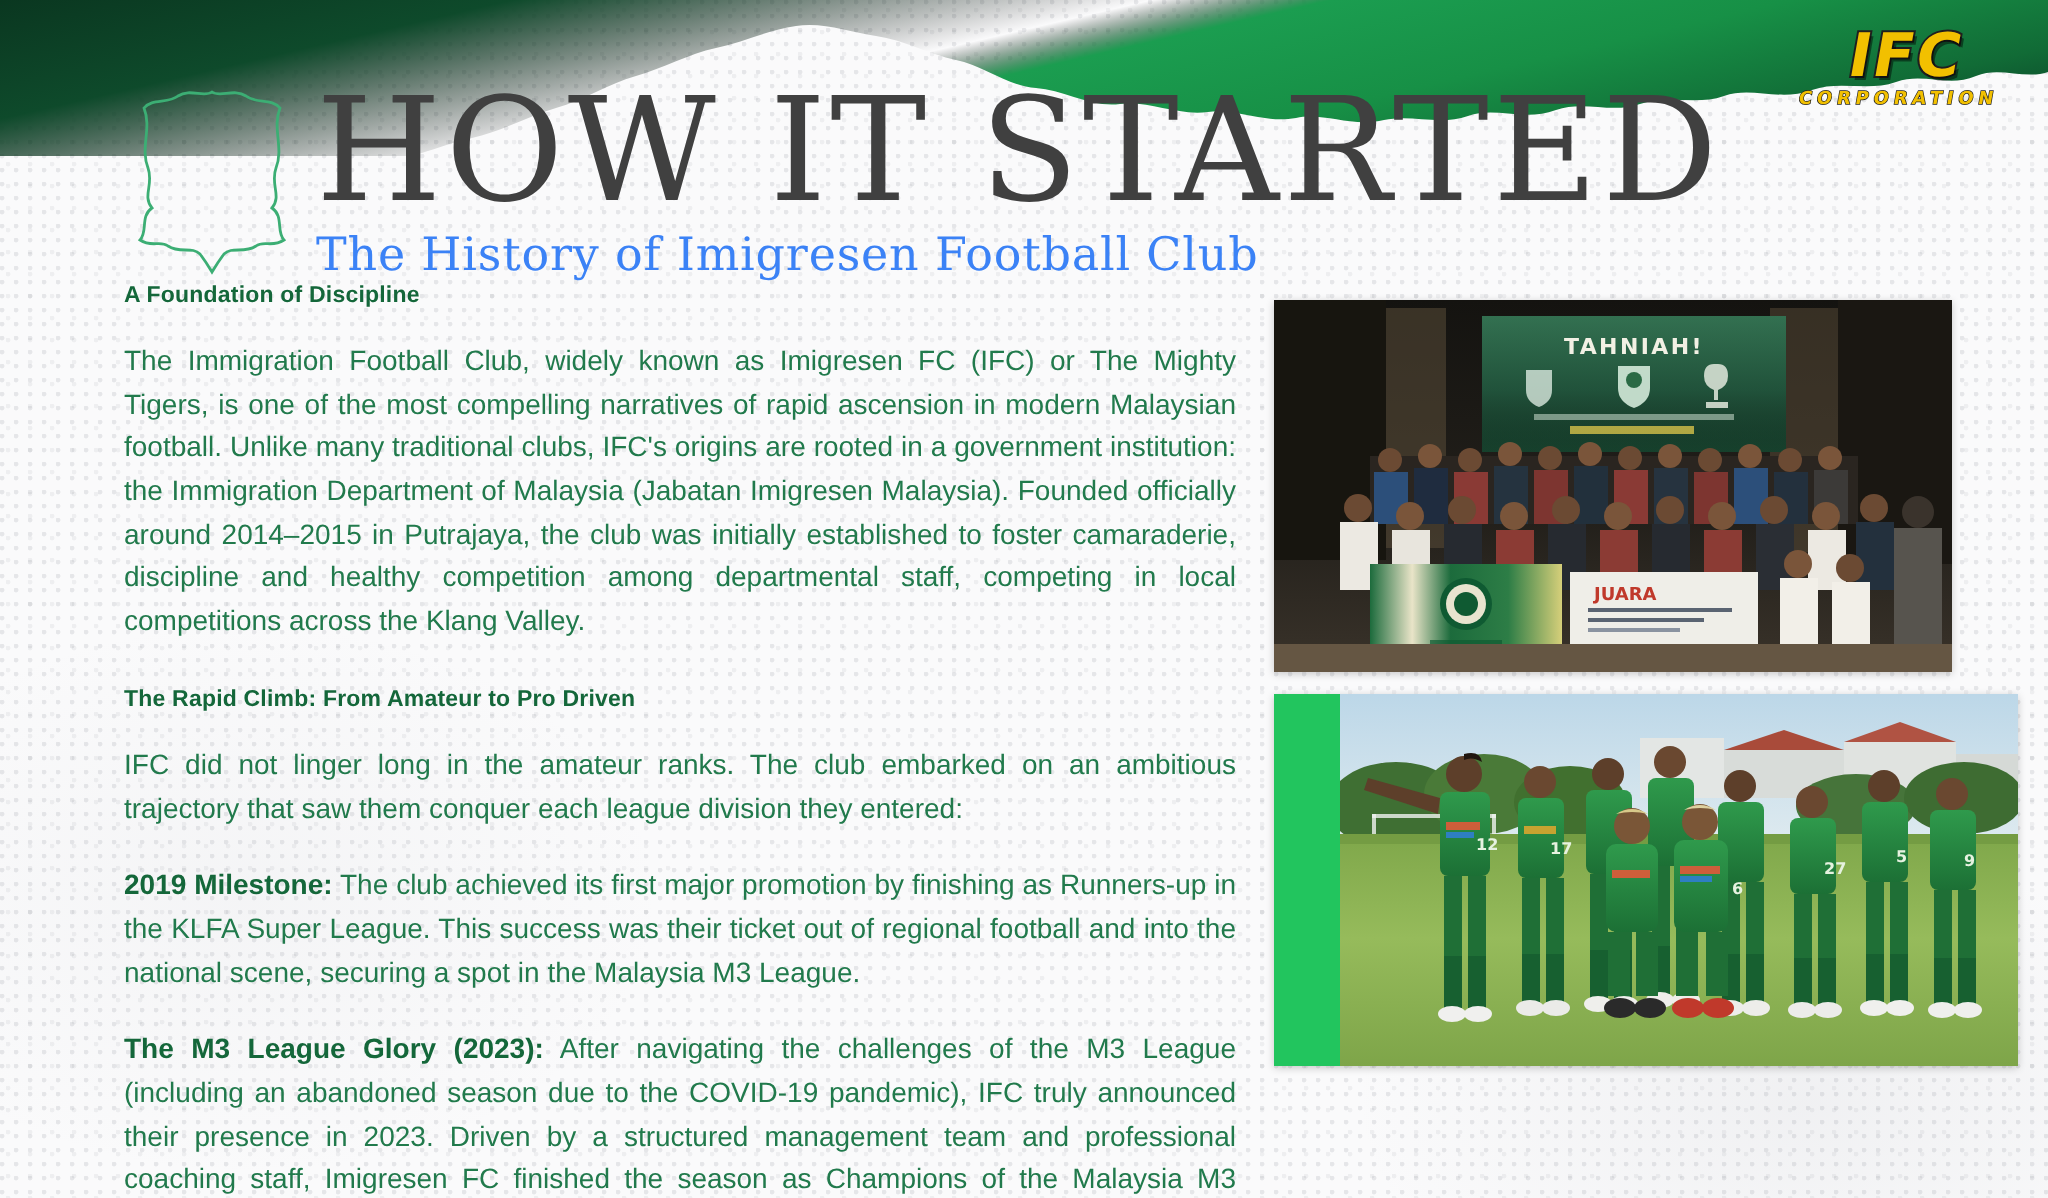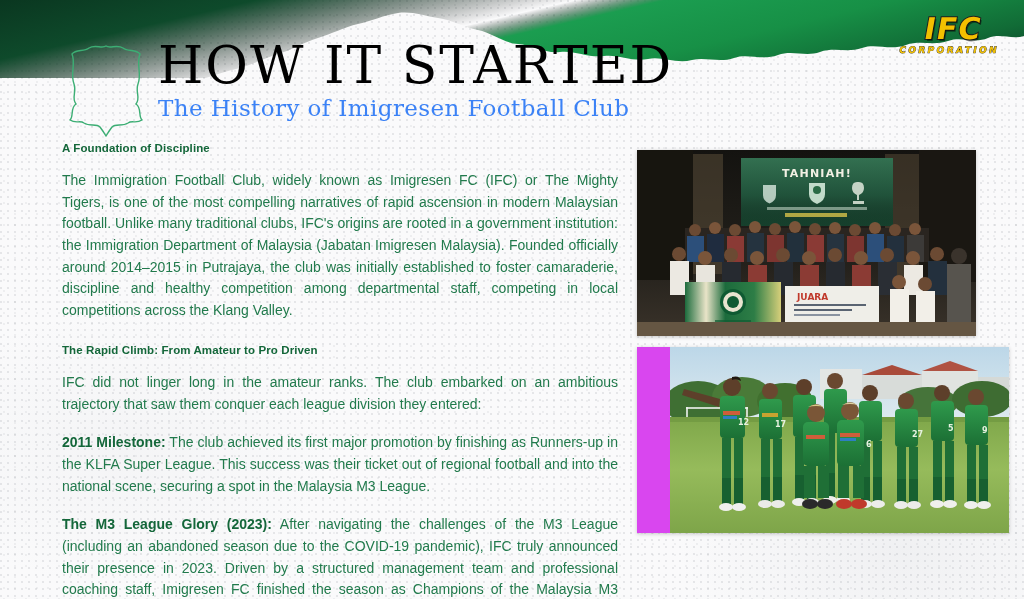--- a/index.html
+++ b/index.html
@@ -98,24 +98,24 @@
     height: 100px;
     flex: 0 0 auto;
     margin-right: 8px;
     margin-top: 4px;
   }
   .titles {
     margin-top: 4px;
   }
   .title-main {
     font-family: "DejaVu Serif", "Liberation Serif", serif;
-    font-size: 52px;
+    font-size: 72px;
     line-height: 0.98;
     font-weight: normal;
-    color: #000000;
+    color: #404040;
     letter-spacing: 2px;
     white-space: nowrap;
   }
   .title-sub {
     font-family: "DejaVu Serif", "Liberation Serif", serif;
     font-size: 23px;
     line-height: 1.15;
     color: #3b82f6;
     letter-spacing: 0.4px;
     margin-top: 4px;
@@ -156,21 +156,21 @@
     position: absolute;
     top: 150px;
     left: 637px;
     width: 339px;
     z-index: 4;
   }
   .photo {
     width: 339px;
     position: relative;
     overflow: hidden;
-    background: #d946ef;
+    background: #22c55e;
     box-shadow: 0 1px 4px rgba(0,0,0,0.20);
   }
   .photo-top { height: 186px; margin-bottom: 11px; }
   .photo-bottom { height: 186px; padding-left: 33px; }
   .photo svg { display: block; width: 100%; height: 100%; }
 </style>
 </head>
 <body>
 
 <div id="poster">
@@ -262,21 +262,21 @@
       <div class="title-main">HOW IT STARTED</div>
       <div class="title-sub">The History of Imigresen Football Club</div>
     </div>
   </div>
 
   <div class="content">
     <div class="sec-head">A Foundation of Discipline</div>
     <p class="para">The Immigration Football Club, widely known as Imigresen FC (IFC) or The Mighty Tigers, is one of the most compelling narratives of rapid ascension in modern Malaysian football. Unlike many traditional clubs, IFC's origins are rooted in a government institution: the Immigration Department of Malaysia (Jabatan Imigresen Malaysia). Founded officially around 2014–2015 in Putrajaya, the club was initially established to foster camaraderie, discipline and healthy competition among departmental staff, competing in local competitions across the Klang Valley.</p>
     <div class="sec-head spaced">The Rapid Climb: From Amateur to Pro Driven</div>
     <p class="para">IFC did not linger long in the amateur ranks. The club embarked on an ambitious trajectory that saw them conquer each league division they entered:</p>
-    <p class="para"><b>2011 Milestone:</b><span> The club achieved its first major promotion by finishing as Runners-up in the KLFA Super League. This success was their ticket out of regional football and into the national scene, securing a spot in the Malaysia M3 League.</span></p>
+    <p class="para"><b>2019 Milestone:</b><span> The club achieved its first major promotion by finishing as Runners-up in the KLFA Super League. This success was their ticket out of regional football and into the national scene, securing a spot in the Malaysia M3 League.</span></p>
     <p class="para"><b>The M3 League Glory (2023):</b><span> After navigating the challenges of the M3 League (including an abandoned season due to the COVID-19 pandemic), IFC truly announced their presence in 2023. Driven by a structured management team and professional coaching staff, Imigresen FC finished the season as Champions of the Malaysia M3 League. This title provided a vital boost and further accelerated their professionalization efforts.</span></p>
   </div>
 
   <div class="photos">
 
     <div class="photo photo-top">
       <svg viewBox="0 0 339 186" preserveAspectRatio="none" xmlns="http://www.w3.org/2000/svg">
         <defs>
           <linearGradient id="hallGrad" x1="0" y1="0" x2="0" y2="1">
             <stop offset="0%" stop-color="#141310"></stop>

